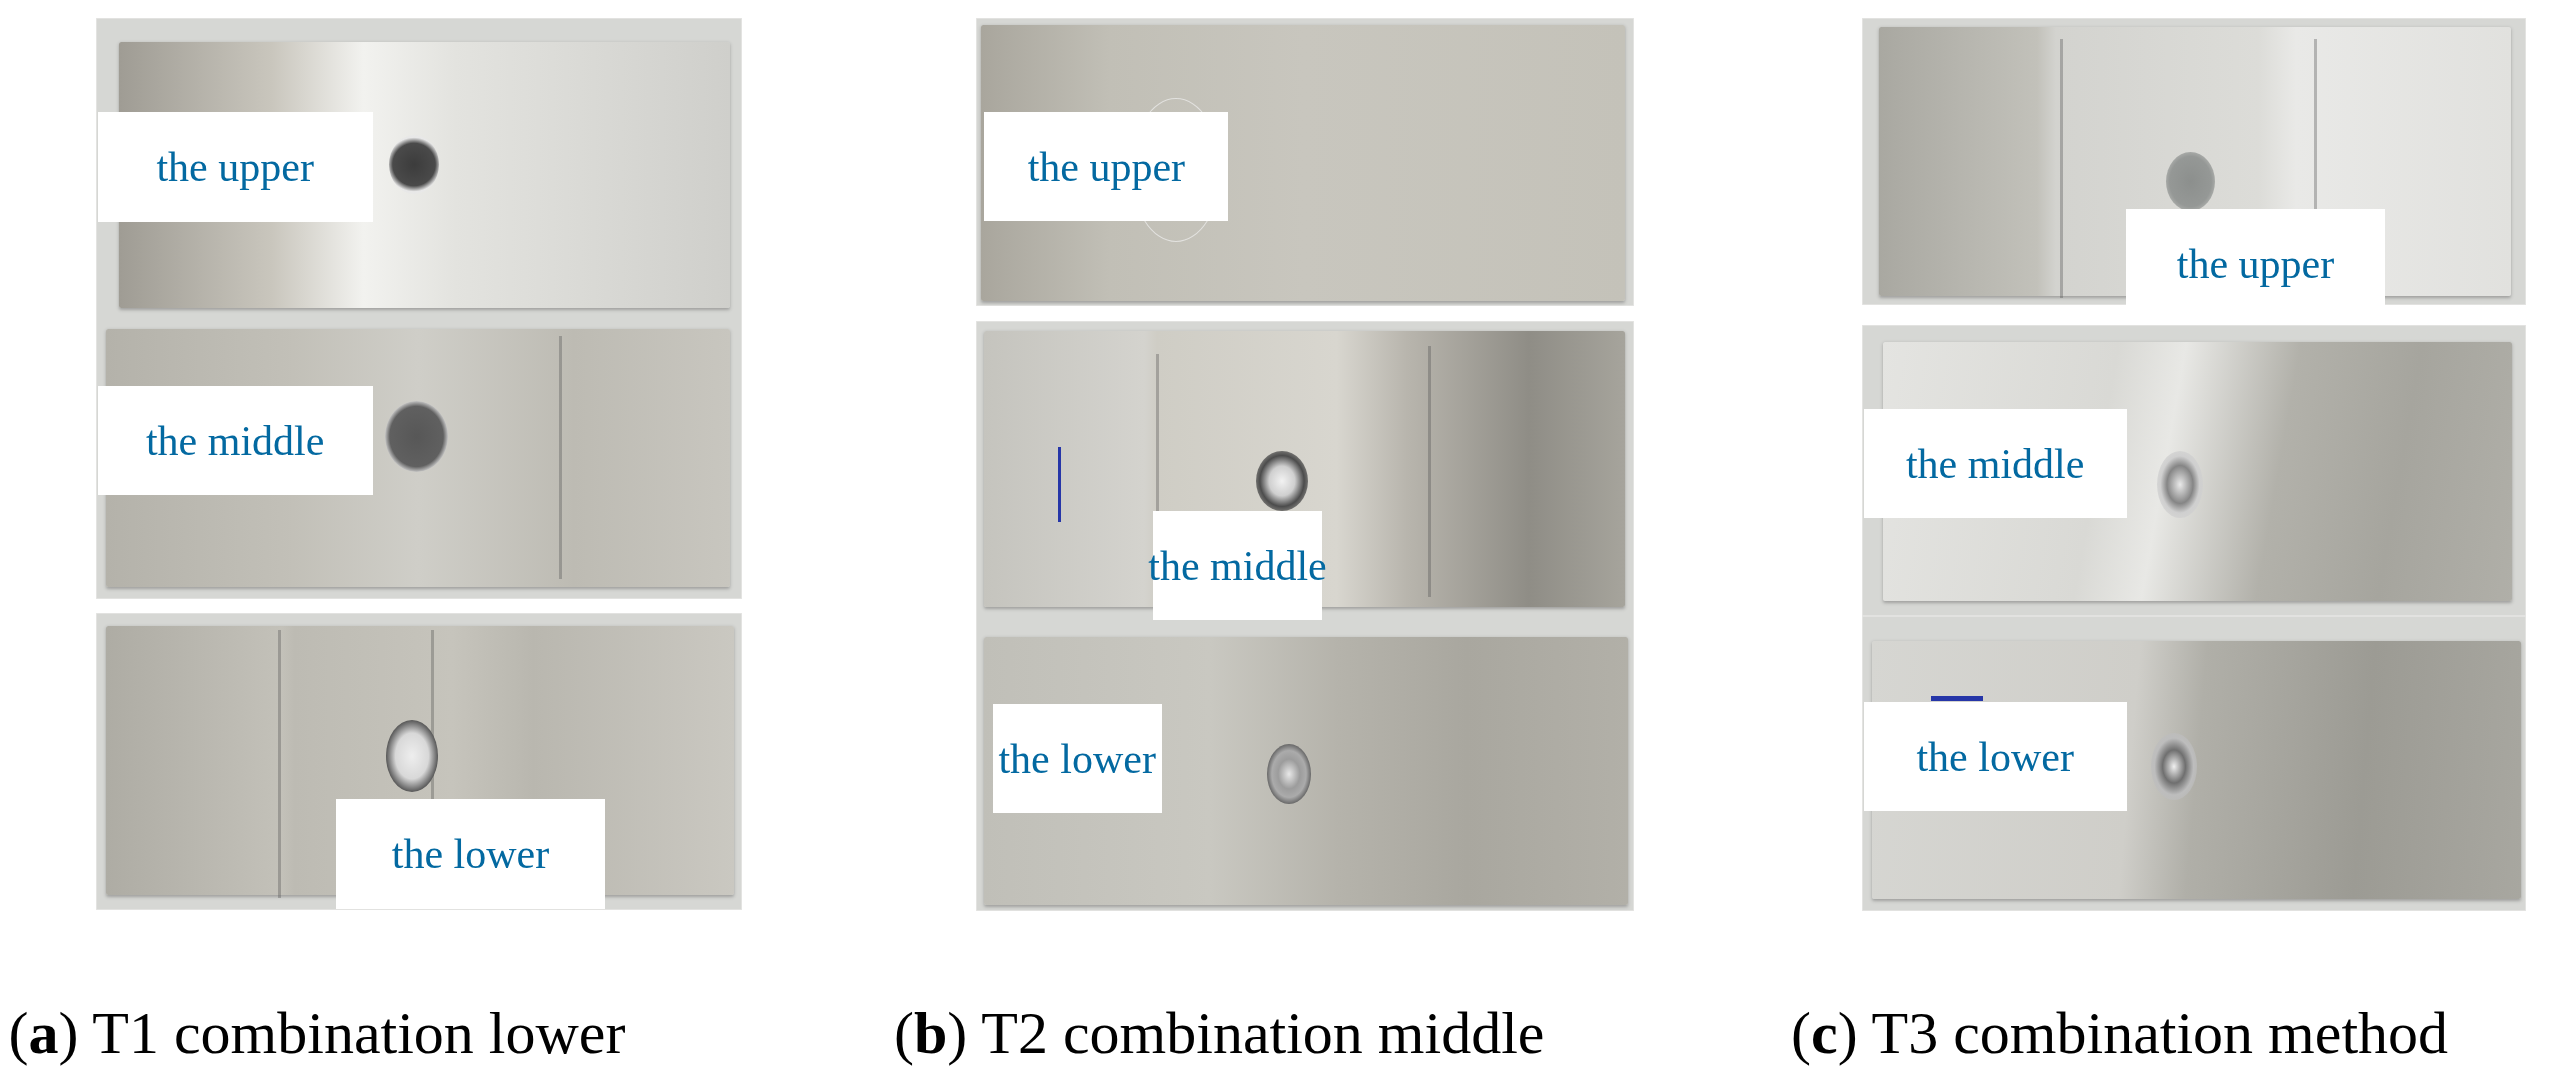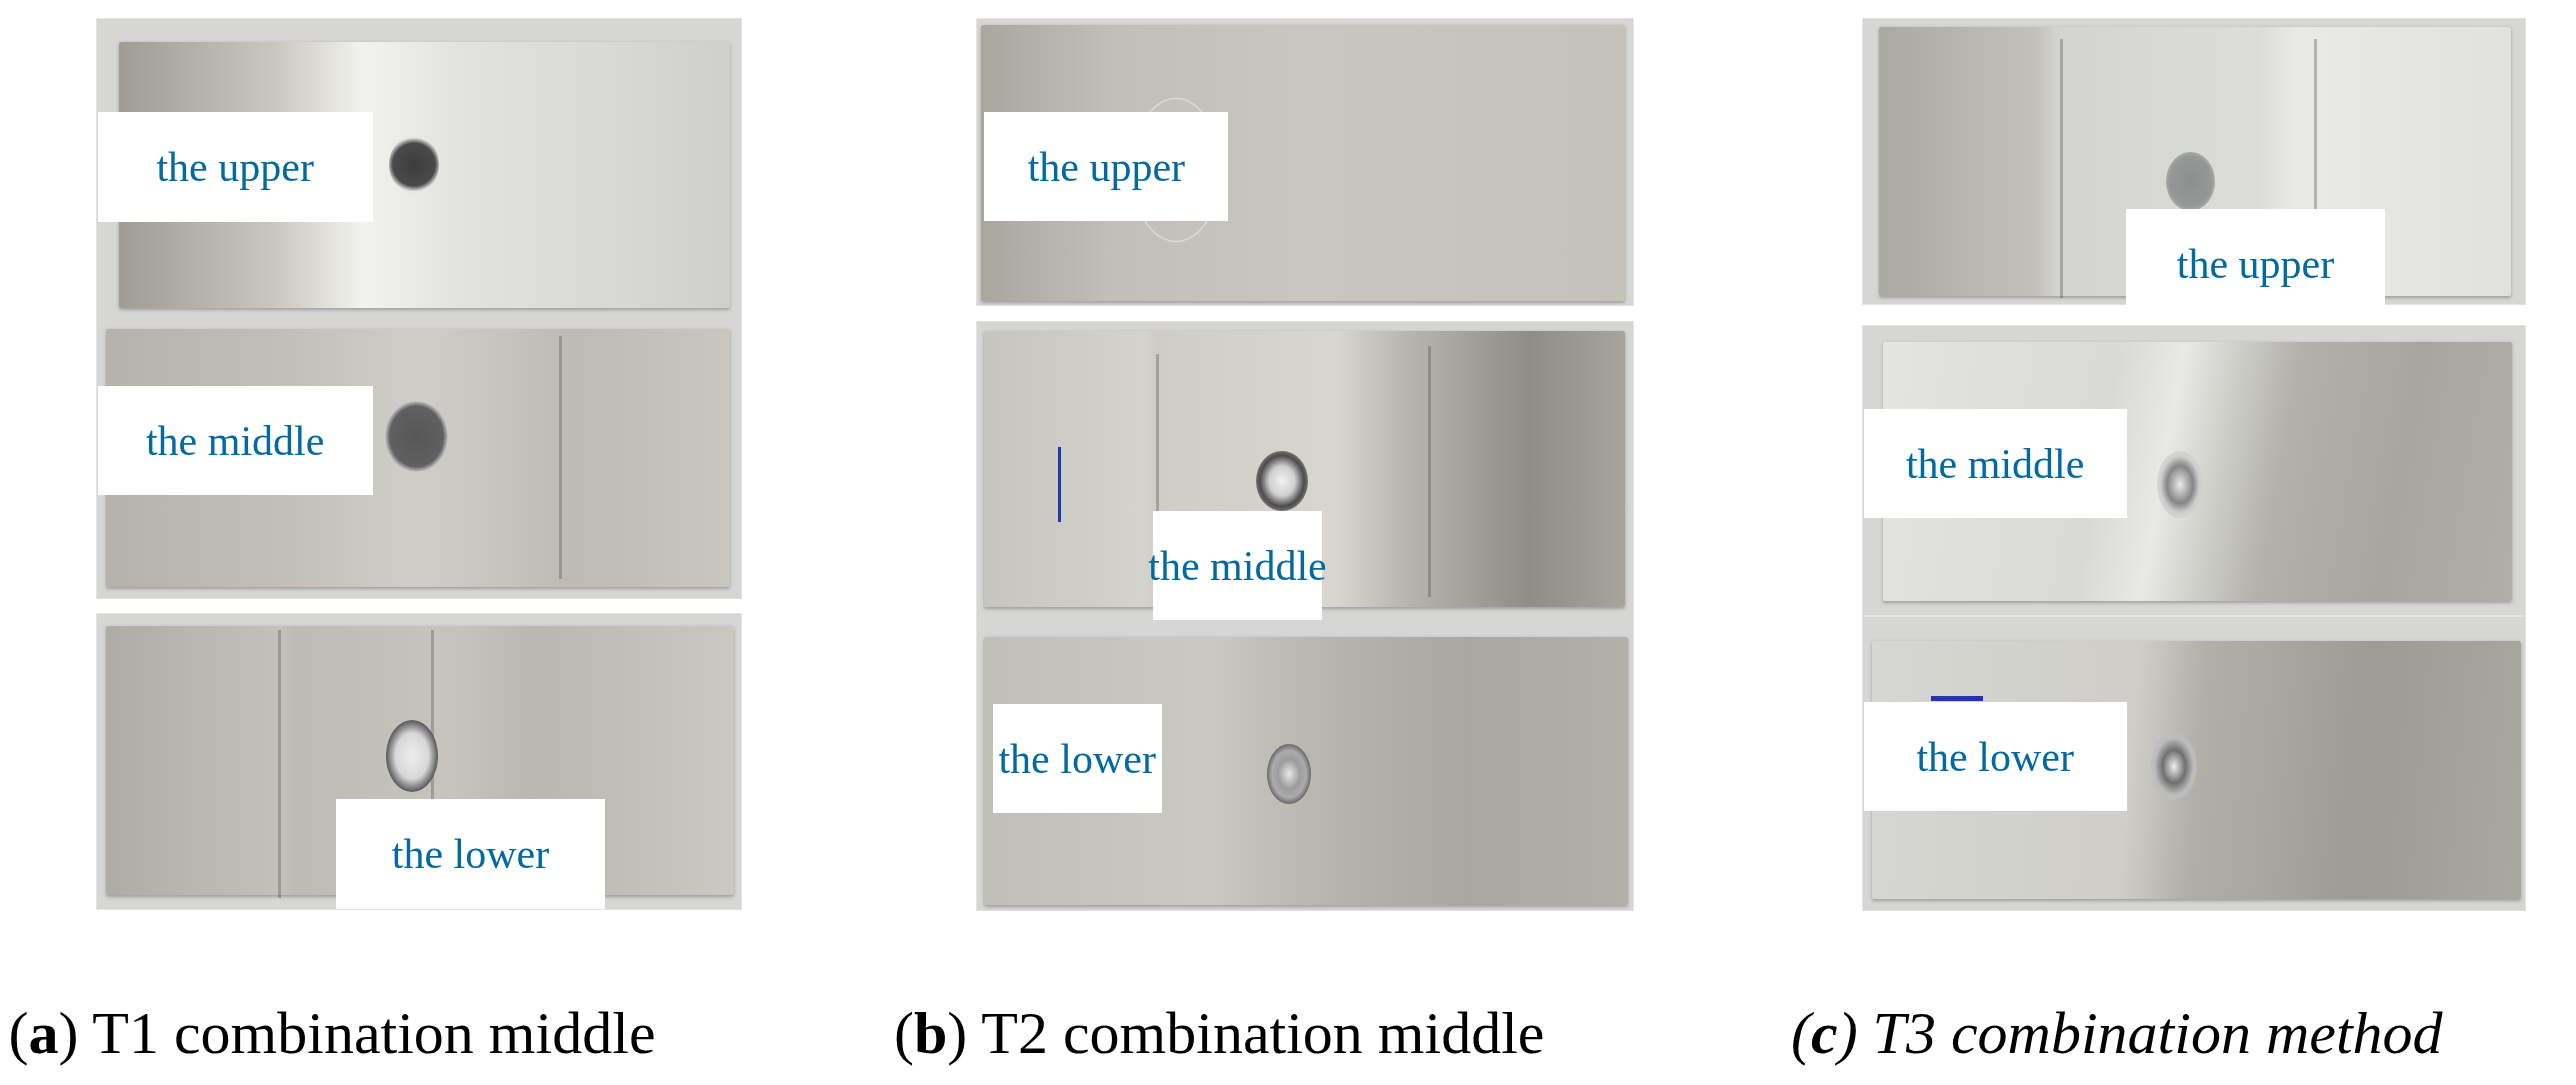--- a/index.html
+++ b/index.html
@@ -30,21 +30,21 @@
   </div>
 
   <div class="photo" style="left:96px; top:613px; width:646px; height:297px;">
     <div class="plate" style="left:10px; top:12.6px; width:628px; height:269px; background: linear-gradient(90deg,#aeaca4 0%,#c3c1b9 28%,#bdbbb3 30%,#c6c4bc 55%,#b9b7af 68%,#cac8c1 100%);"></div>
     <div class="seam" style="left:182px; top:16.7px; height:268px;"></div>
     <div class="seam" style="left:335px; top:16.7px; height:259px;"></div>
     <div class="joint" style="left:290px; top:107px; width:52px; height:72px; background: radial-gradient(ellipse,#eeeeee 0%,#d8d8d8 45%,#5a5a5a 70%,rgba(180,180,180,0) 100%);"></div>
     <div class="label" style="left:240px; top:186px; width:269px; height:110px;">the lower</div>
   </div>
   <div class="caption" style="left:8.4px;">
-    (<b>a</b>) <span>T1 combination middle</span>
+    (<b>a</b>) <span>T1 combination lower</span>
   </div>
 </div>
 
 <div>
 
   <div class="photo" style="left:976px; top:18.4px; width:658px; height:288px;">
     <div class="plate" style="left:5px; top:6.7px; width:644px; height:276px; background: linear-gradient(90deg,#a9a69d 0%,#c1bfb6 20%,#c8c6be 50%,#c4c2b9 100%);"></div>
     <div class="joint" style="left:155px; top:80px; width:88px; height:142px; border:1.7px solid rgba(240,240,240,0.7); background:transparent;"></div>
     <div class="joint" style="left:194px; top:130px; width:38px; height:47px; background: radial-gradient(ellipse,#7b7e7b 0%,#858885 60%,rgba(200,200,200,0) 100%);"></div>
     <div class="label" style="left:8.4px; top:94px; width:244px; height:109px;">the upper</div>
@@ -81,17 +81,17 @@
     <div class="joint" style="left:295px; top:126px; width:46px; height:67px; background: radial-gradient(ellipse,#eaeaea 0%,#858585 40%,#cfcfcf 60%,rgba(200,200,200,0) 100%);"></div>
     <div class="label" style="left:1.7px; top:84px; width:263px; height:109px; width:263px;">the middle</div>
   </div>
 
   <div class="photo" style="left:1862px; top:616px; width:664px; height:295px;">
     <div class="plate" style="left:10px; top:25px; width:649px; height:258px; background: linear-gradient(95deg,#d6d6d2 0%,#cfcec9 40%,#b0afa8 50%,#9c9b94 75%,#a8a7a0 100%);"></div>
     <div class="mark" style="left:69px; top:80px; width:52px; height:5px;"></div>
     <div class="joint" style="left:289px; top:117px; width:46px; height:67px; background: radial-gradient(ellipse,#f0f0f0 0%,#6f6f6f 35%,#bdbdbd 60%,rgba(190,190,190,0) 100%);"></div>
     <div class="label" style="left:1.7px; top:86px; width:263px; height:109px; width:263px;">the lower</div>
   </div>
-  <div class="caption" style="left:1791px;font-style:italic;">
+  <div class="caption" style="left:1791px;">
     (<b>c</b>) <span>T3 combination method</span>
   </div>
 </div>
 
 
 </body></html>

